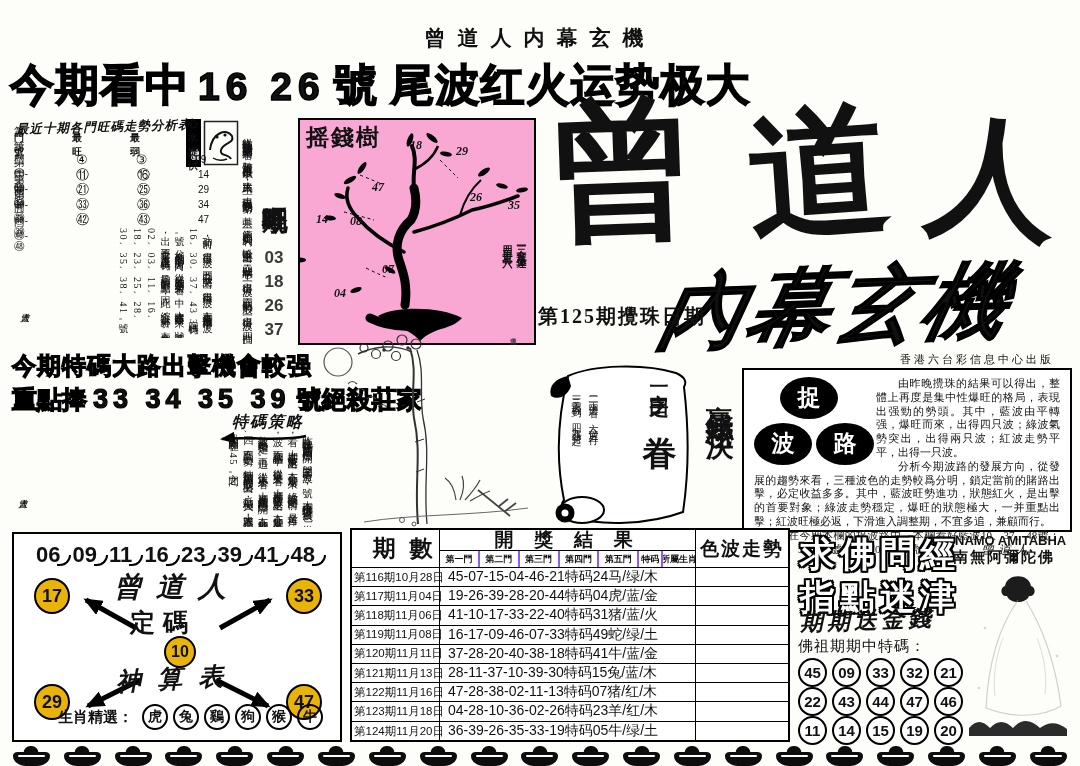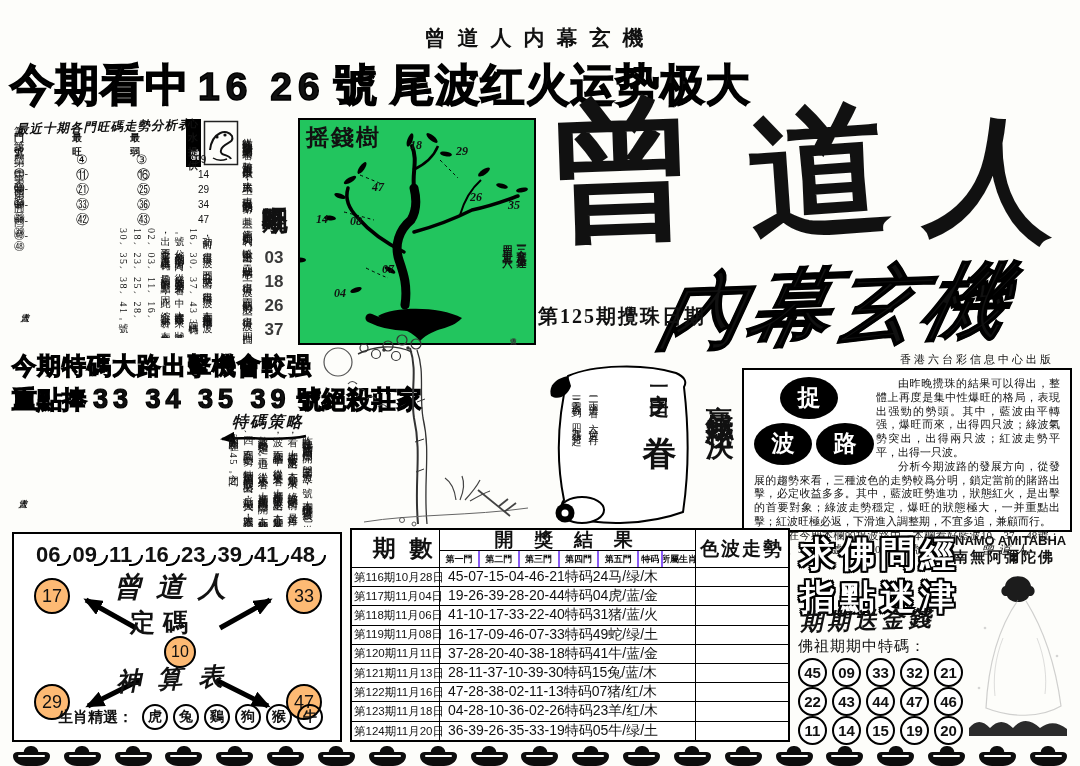--- a/index.html
+++ b/index.html
@@ -28,21 +28,21 @@
   .an-table .c4 { width:38px; text-align:center; font-family:"Liberation Sans",sans-serif; font-size:10px; }
   .an-table .hd { font-weight:bold; font-size:10px; }
   .an-vright { left:198px; top:130px; width:56px; height:214px; font-size:10.5px; line-height:14.5px; letter-spacing:1px; }
   .an-vbottom { left:16px; top:228px; width:198px; height:110px; font-size:10px; line-height:14px; letter-spacing:1.5px; }
   .an-sign { left:18px; top:306px; height:36px; font-size:9px; font-style:italic; }
   .hotcall { left:252px; top:128px; width:44px; text-align:center; }
   .hotcall .t { font-size:26px; line-height:28.5px; font-weight:bold; }
   .hotcall .n { font-size:17px; line-height:24px; font-weight:bold; color:#3a3a3a; font-family:"Liberation Sans",sans-serif; }
 
   
-  .treebox { left:298px; top:118px; width:238px; height:227px; border:2px solid #000; background:#22c55e; }
+  .treebox { left:298px; top:118px; width:238px; height:227px; border:2px solid #000; background:#f9a8d4; }
   .treebox .ttl { position:absolute; left:6px; top:2px; font-size:23px; font-weight:bold; letter-spacing:2px; }
   .tree-num { position:absolute; font-style:italic; font-size:12px; font-weight:bold; font-family:"Liberation Serif",serif; }
   .tree-couplet { position:absolute; right:6px; top:118px; height:92px; font-size:10px; line-height:14px; letter-spacing:2px; font-weight:bold; }
   .tree-seal { position:absolute; right:16px; top:212px; height:30px; font-size:7px; writing-mode:vertical-rl; color:#333; }
 
   
   .mh-char { font-weight:bold; line-height:1; }
   .mh-sub { left:662px; top:250px; font-size:84px; font-weight:bold; font-style:italic; letter-spacing:3px; transform:skewX(-14deg) rotate(-2deg); white-space:nowrap; -webkit-text-stroke:1px #000; }
   .mh-issue { left:538px; top:303px; font-size:20px; font-weight:bold; letter-spacing:2px; }
   .mh-pub { left:900px; top:352px; font-size:11px; letter-spacing:3px; }
@@ -72,21 +72,21 @@
   .badge.b0 { left:26px; top:0; width:58px; height:42px; }
   .badge.b1 { left:0; top:46px; width:58px; height:42px; }
   .badge.b2 { left:62px; top:46px; width:58px; height:42px; }
   .ws-sign { float:right; font-style:italic; font-size:13px; margin-right:28px; letter-spacing:4px; }
 
   
   .lockbox { left:12px; top:532px; width:330px; height:210px; border:2.5px solid #000; background:#fff; }
   .ln-row { position:absolute; left:22px; right:14px; top:8px; display:flex; justify-content:space-between; }
   .ln-row .n { font-size:22px; font-weight:bold; font-family:"Liberation Sans",sans-serif; }
   .ln-row .n::after { content:""; display:inline-block; width:12px; height:9px; border:2px solid #000; border-top:none; border-left:none; border-radius:0 0 14px 0; margin-left:-3px; vertical-align:-4px; }
-  .circ { position:absolute; border:2.5px solid #000; border-radius:50%; display:flex; align-items:center; justify-content:center; font-weight:normal; font-family:"Liberation Sans",sans-serif; background:#fdba74;text-align:center; }
+  .circ { position:absolute; border:2.5px solid #000; border-radius:50%; display:flex; align-items:center; justify-content:center; font-weight:bold; font-family:"Liberation Sans",sans-serif; background:#eab308;text-align:center; }
   .circ.big { width:36px; height:36px; font-size:18px; }
   .circ.mid { width:32px; height:32px; font-size:16px; }
   .lb-brand { position:absolute; left:100px; top:34px; font-size:28px; font-weight:bold; font-style:italic; letter-spacing:14px; white-space:nowrap; }
   .lb-l1 { position:absolute; left:116px; top:72px; font-size:25px; font-weight:bold; letter-spacing:8px; }
   .lb-l2 { position:absolute; left:102px; top:128px; font-size:25px; font-weight:bold; font-style:italic; letter-spacing:16px; transform:rotate(-3deg); white-space:nowrap; }
   .lb-zrow { position:absolute; left:44px; top:170px; display:flex; align-items:center; gap:5px; }
   .lb-zlabel { font-size:15px; font-weight:bold; margin-right:4px; }
   .zcirc { width:26px; height:26px; border:2.5px solid #000; border-radius:50%; display:flex; align-items:center; justify-content:center; font-size:14px; font-weight:bold; }
 
   

